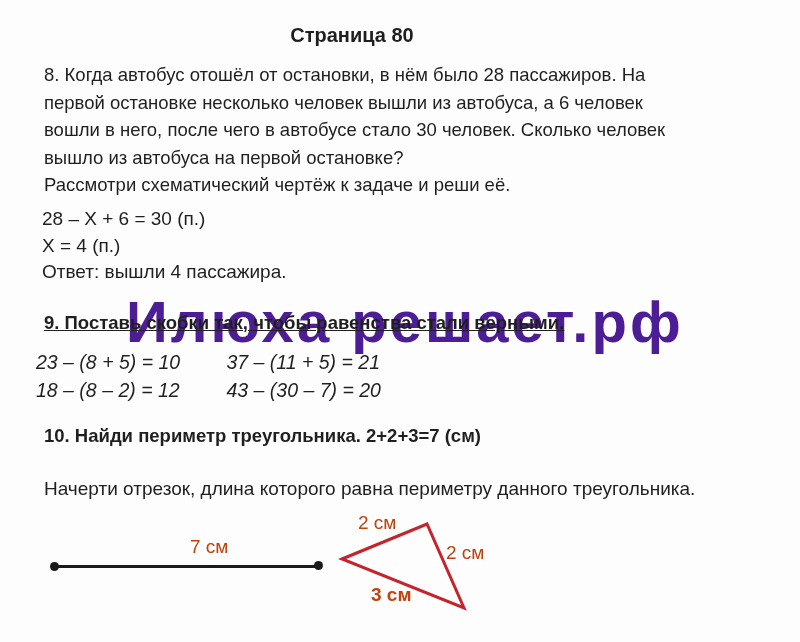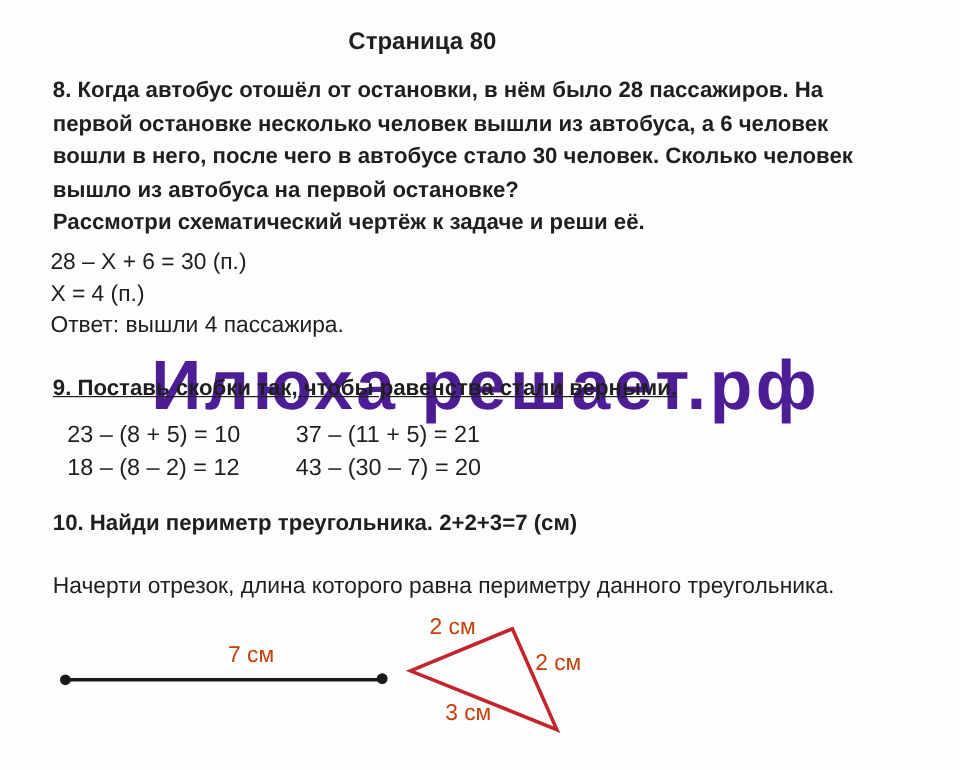--- a/index.html
+++ b/index.html
@@ -24,39 +24,39 @@
     letter-spacing: 3px;
     white-space: nowrap;
     user-select: none;
   }
   .page-title {
     left: 0; top: 24px; width: 704px;
     text-align: center;
     font-size: 20px;
     font-weight: bold;
   }
-  .p8-block { left: 44px; top: 61px; font-size: 18.5px; font-weight: bold; line-height: 27.5px; }
+  .p8-block { left: 44px; top: 61px; font-size: 18.5px; font-weight: normal; line-height: 27.5px; }
   .p8-block div { white-space: nowrap; }
   .solution-block { left: 42px; top: 206px; font-size: 19px; line-height: 26.5px; }
   .solution-block div { white-space: nowrap; }
   .p9-heading { left: 44px; top: 312px; font-size: 18.5px; font-weight: bold; text-decoration: underline; }
-  .equations { left: 56px; top: 349px; font-size: 19.5px; line-height: 27.5px; }
+  .equations { left: 36px; top: 349px; font-size: 19.5px; line-height: 27.5px; font-style: italic; }
   .equations .col1 { display: inline-block; width: 185px; }
   .p10-heading { left: 44px; top: 425px; font-size: 18.5px; font-weight: bold; }
   .p10-note { left: 44px; top: 478px; font-size: 19px; }
   .seg-line { left: 53px; top: 565px; width: 266px; height: 3px; background: #1a1a1a; border-radius: 2px; }
   .seg-dot { width: 9px; height: 9px; border-radius: 50%; background: #1a1a1a; }
   .seg-dot.left { left: 50px; top: 562px; }
   .seg-dot.right { left: 314px; top: 561px; }
   .fig-label { font-size: 19px; color: #c2410c; }
   .seg-label { left: 170px; top: 536px; margin-left: 20px; }
   .tri-svg { left: 330px; top: 508px; }
   .tri-label-top { left: 358px; top: 512px; }
   .tri-label-right { left: 446px; top: 542px; }
-  .tri-label-bottom { left: 371px; top: 584px; }
+  .tri-label-bottom { left: 371px; top: 584px; font-weight: bold; }
 </style>
 </head>
 <body>
 
 <div class="page">
 
   <div class="watermark" style="color: #4c1d95;">Илюха решает.рф</div>
 
   <div class="content">
 

